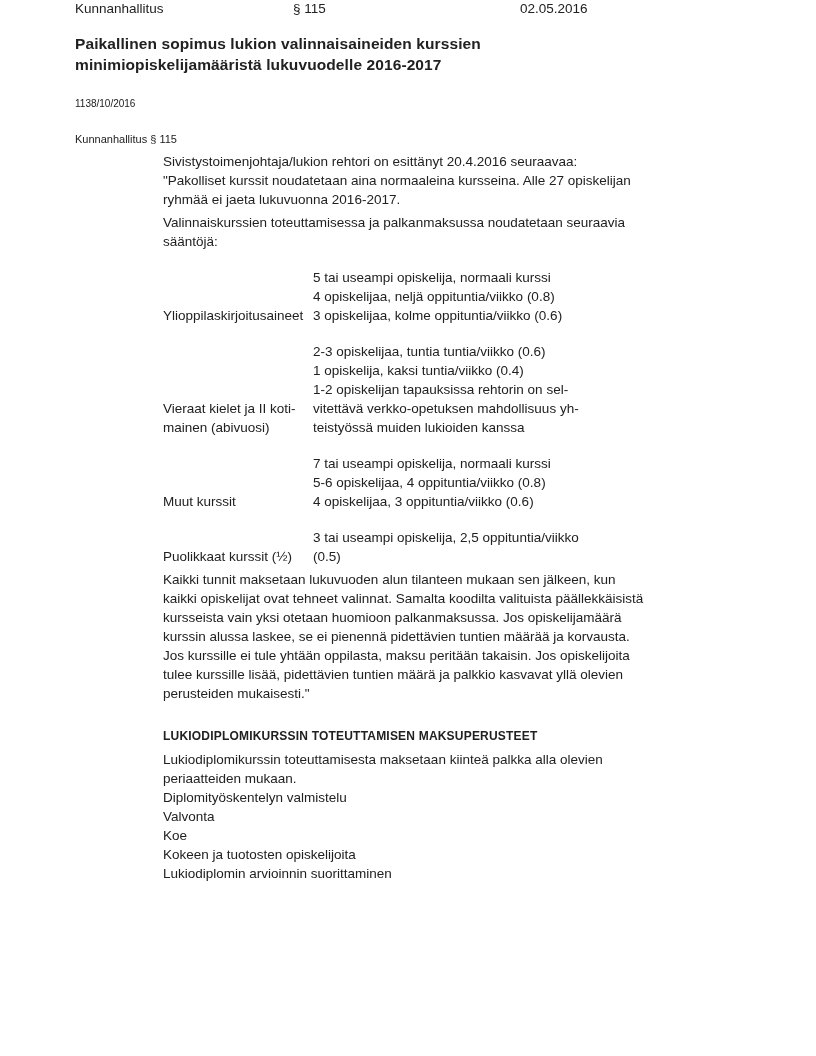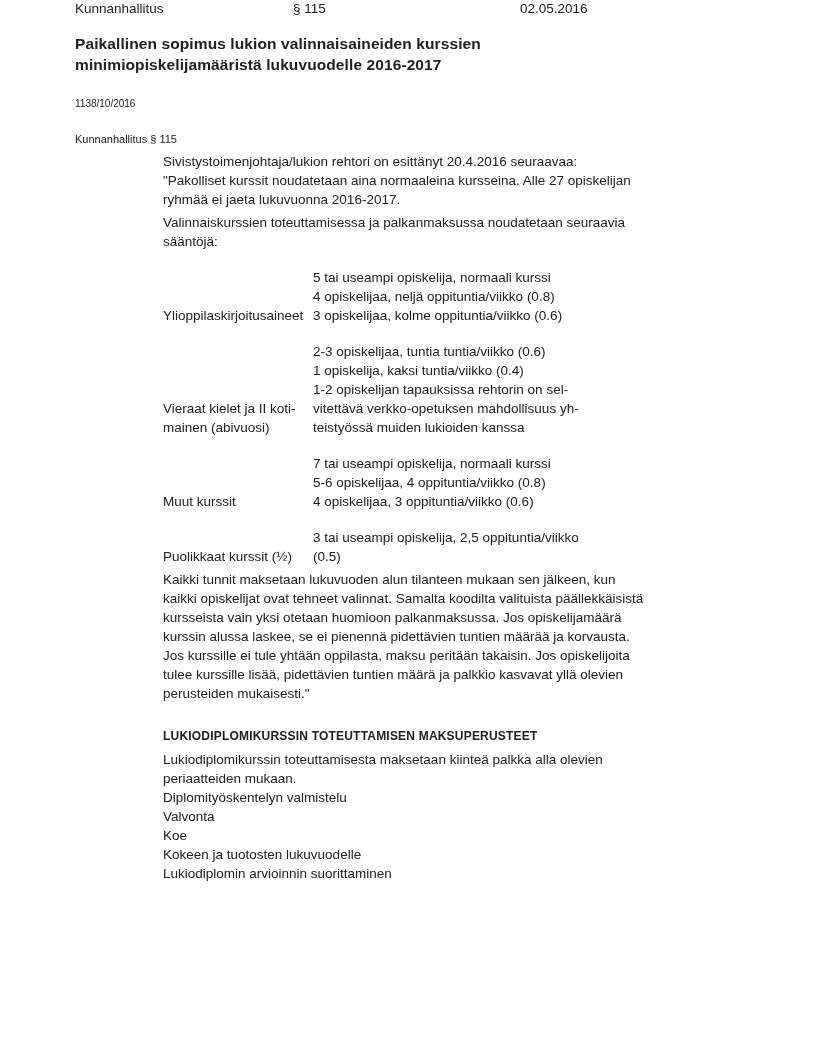--- a/index.html
+++ b/index.html
@@ -149,19 +149,19 @@
 perusteiden mukaisesti."</p>
 
     <h2 class="subheading">LUKIODIPLOMIKURSSIN TOTEUTTAMISEN MAKSUPERUSTEET</h2>
 
     <p class="para">Lukiodiplomikurssin toteuttamisesta maksetaan kiinteä palkka alla olevien
 periaatteiden mukaan.</p>
 
     <div class="tasks-list">Diplomityöskentelyn valmistelu
 Valvonta
 Koe
-Kokeen ja tuotosten lukuvuodelle
+Kokeen ja tuotosten opiskelijoita
 Lukiodiplomin arvioinnin suorittaminen</div>
 
 
   </div>
 
 </div>
 
 </body></html>

